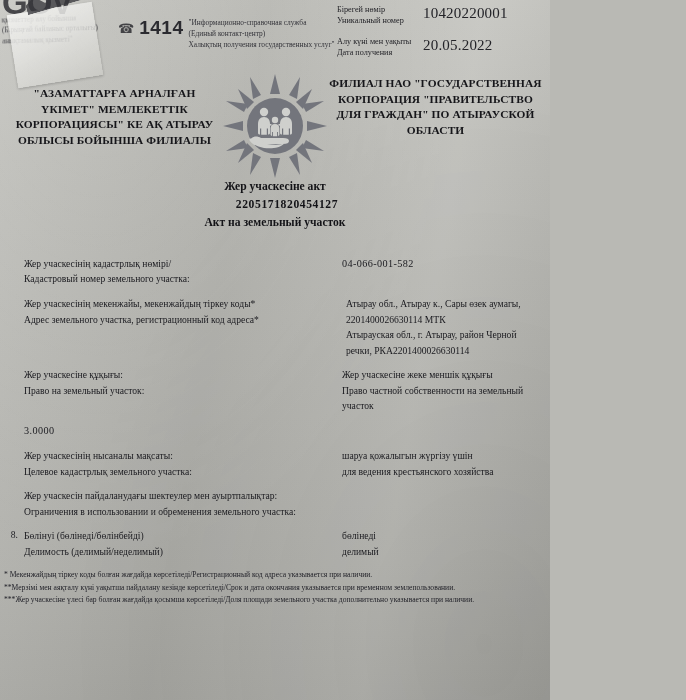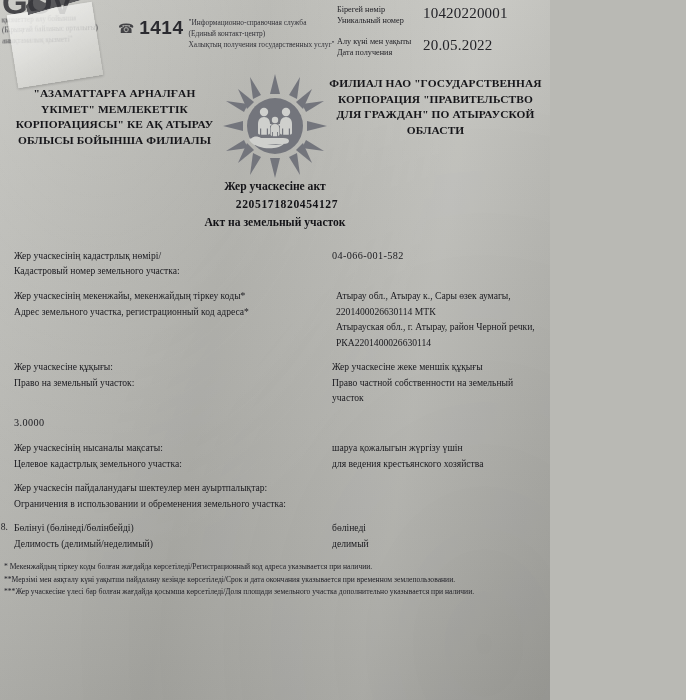--- a/index.html
+++ b/index.html
@@ -165,22 +165,22 @@
     font-weight: 700;
     font-size: 11.6px;
     line-height: 1.55;
     color: #131317;
     margin-top: -4px;
   }
   .act-number { letter-spacing: .6px; margin-left: 24px; }
 
   
   .fields {
-    margin-top: 16px;
-    padding: 0 6px 0 4px;
+    margin-top: 24px;
+    padding: 0 6px 0 14px;
   }
   .frow {
     display: flex;
     align-items: flex-start;
     margin-bottom: 9px;
   }
   .fnum {
     width: 12px;
     flex: 0 0 12px;
     font-size: 9.6px;

